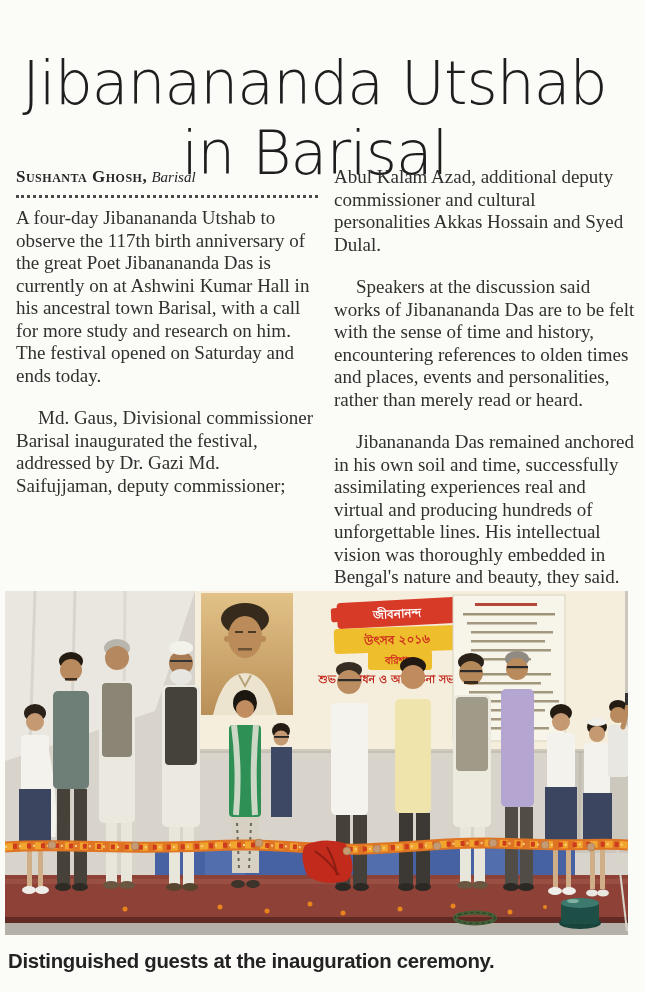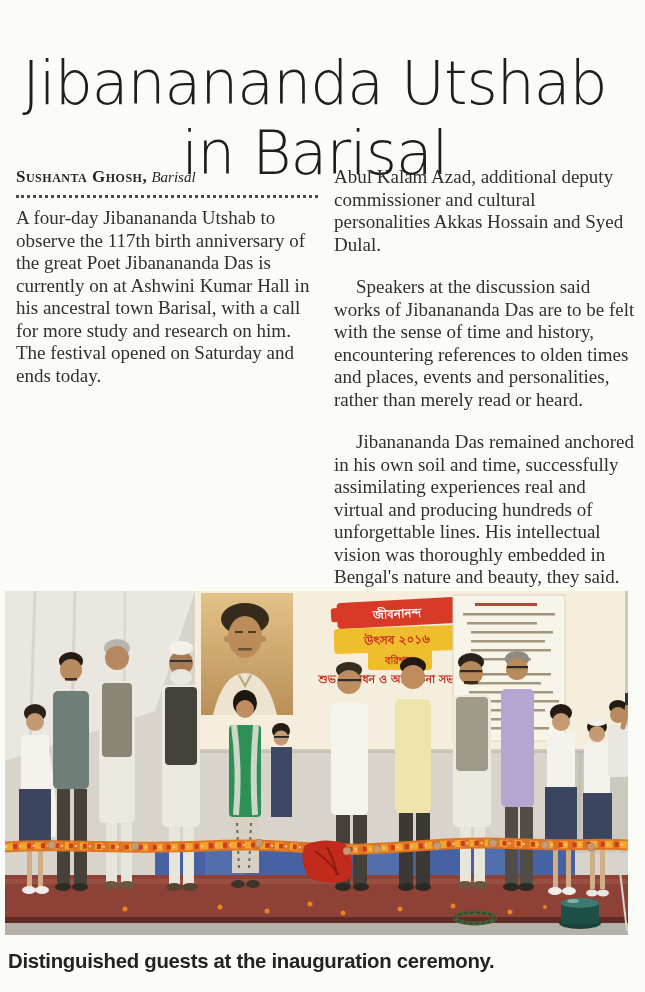--- a/index.html
+++ b/index.html
@@ -86,20 +86,21 @@
   </h1>
 
   <div class="article">
     <div class="col">
       <div class="byline">
         <span class="byline-author">Sushanta Ghosh,</span>
         <span class="byline-location">Barisal</span>
       </div>
       <div class="dotted-rule"></div>
       <p class="para">A four-day Jibanananda Utshab to observe the 117th birth anniversary of the great Poet Jibanananda Das is currently on at Ashwini Kumar Hall in his ancestral town Barisal, with a call for more study and research on him. The festival opened on Saturday and ends today.</p>
+      <p class="para indent">Md. Gaus, Divisional commissioner Barisal inaugurated the festival, addressed by Dr. Gazi Md. Saifujjaman, deputy commissioner;</p>
     </div>
     <div class="col">
       <p class="para">Abul Kalam Azad, additional deputy commissioner and cultural personalities Akkas Hossain and Syed Dulal.</p>
       <p class="para indent">Speakers at the discussion said works of Jibanananda Das are to be felt with the sense of time and history, encountering references to olden times and places, events and personalities, rather than merely read or heard.</p>
       <p class="para indent">Jibanananda Das remained anchored in his own soil and time, successfully assimilating experiences real and virtual and producing hundreds of unforgettable lines. His intellectual vision was thoroughly embedded in Bengal's nature and beauty, they said.</p>
     </div>
   </div>
 
   <figure class="photo">
     <svg width="623" height="344" viewBox="0 0 623 344">

